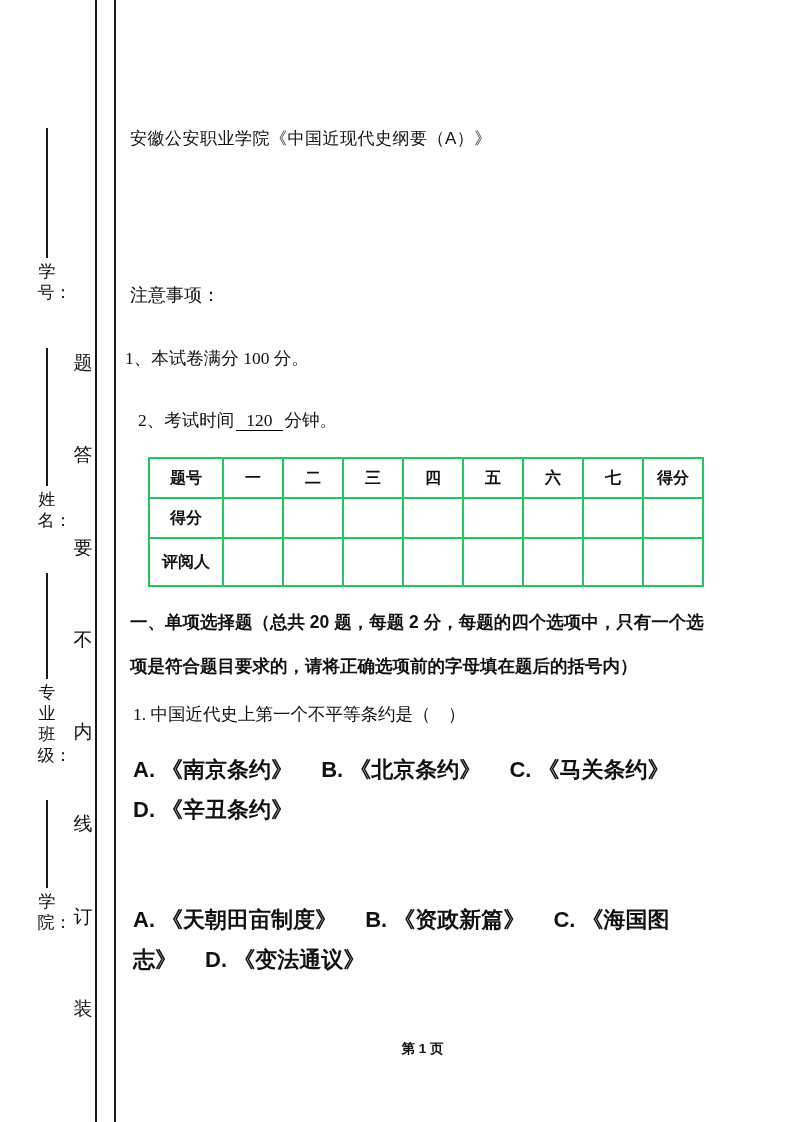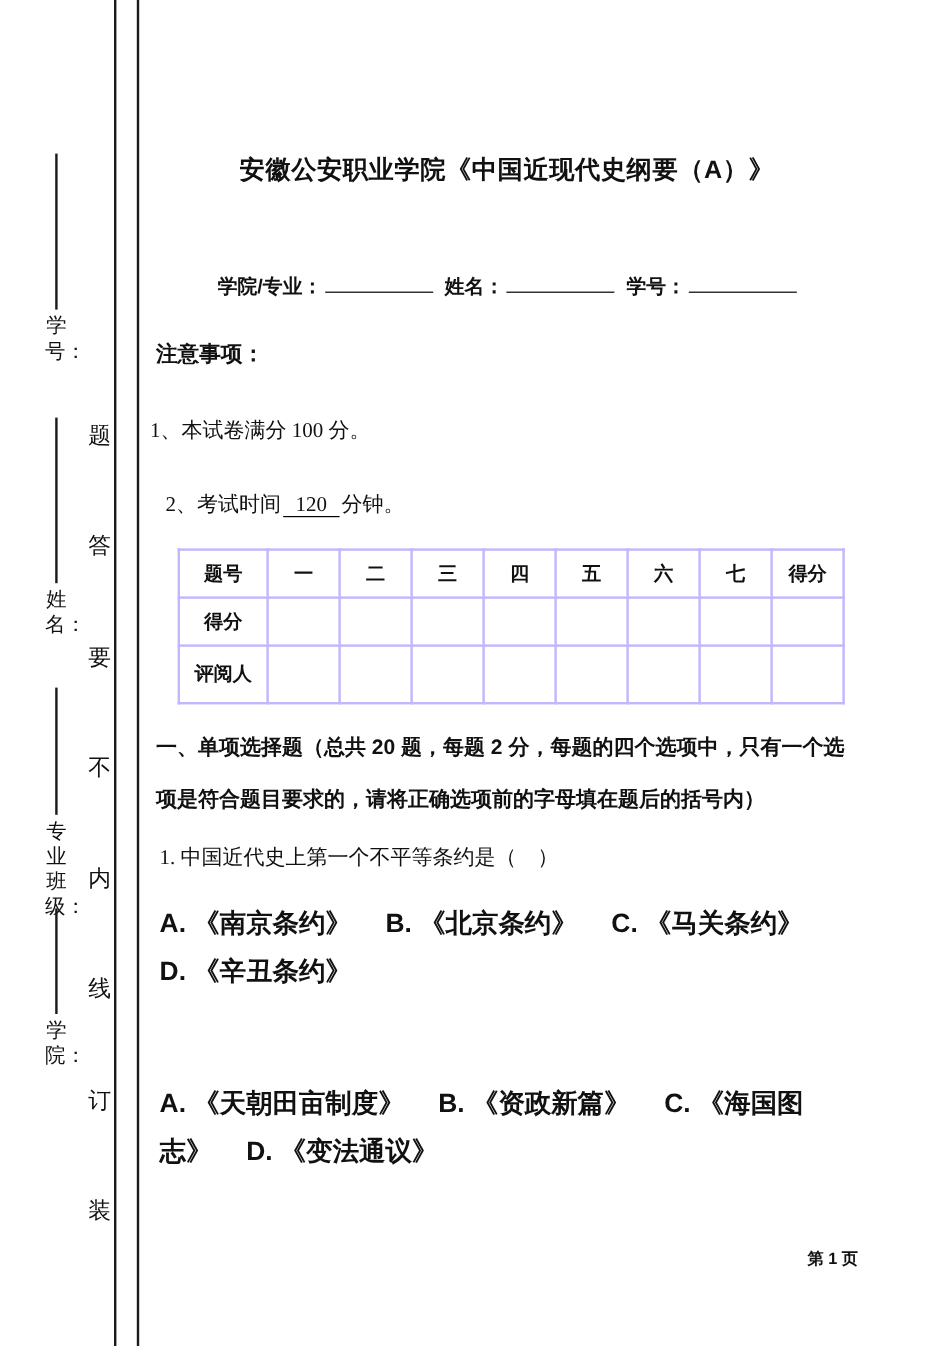--- a/index.html
+++ b/index.html
@@ -10,39 +10,39 @@
   .vrule{position:absolute;top:0;height:1122px;width:1.5px;background:#1a1a1a;}
   .vrule-inner{left:95px;}
   .vrule-outer{left:114px;}
   .vfield{position:absolute;left:36px;width:22px;display:flex;flex-direction:column;align-items:center;}
   .vfill{flex:1;width:1.3px;background:#1a1a1a;}
   .vtext{font-size:17px;width:19px;line-height:21px;text-align:center;word-break:break-all;margin-top:3px;}
   .sealchars{position:absolute;left:71px;top:350px;height:672px;width:24px;display:flex;flex-direction:column;justify-content:space-between;align-items:center;font-size:19px;}
 
   
   .cblock{position:absolute;left:130px;width:585px;}
-  .title{font-family:"Liberation Sans",sans-serif;font-weight:bold;font-size:21px;text-align:center;letter-spacing:.5px;}
+  .title{font-family:"Liberation Sans",sans-serif;font-weight:normal;font-size:17px;letter-spacing:.5px;}
   .formline{text-align:center;font-family:"Liberation Sans",sans-serif;font-weight:bold;font-size:16.5px;white-space:nowrap;}
   .blank{display:inline-block;width:90px;height:15px;border-bottom:1.6px solid #000;margin:0 10px 0 2px;}
   .blank:last-child{margin-right:0;}
   .notice{font-size:18px;}
   .nitem{font-size:17.5px;}
   .u{border-bottom:1.6px solid #000;padding:0 10px;margin:0 2px;}
 
   table.score{border-collapse:collapse;position:absolute;left:148px;top:457px;font-family:"Liberation Sans",sans-serif;}
-  table.score td{border:2px solid #c4b5fd;text-align:center;vertical-align:middle;font-weight:bold;font-size:16px;width:58px;padding:0;background:#fff;}
+  table.score td{border:2px solid #22c55e;text-align:center;vertical-align:middle;font-weight:bold;font-size:16px;width:58px;padding:0;background:#fff;}
   table.score td:first-child{width:72px;}
   table.score tr:nth-child(1) td{height:38px;}
   table.score tr:nth-child(2) td{height:38px;}
   table.score tr:nth-child(3) td{height:46px;}
 
   .secheading{font-family:"Liberation Sans",sans-serif;font-weight:bold;font-size:17.5px;line-height:44px;width:578px;}
   .qtext{font-size:17.5px;}
   .qopts{font-family:"Liberation Sans",sans-serif;font-weight:bold;font-size:22px;width:562px;line-height:40px;}
-  .footer{text-align:right;font-weight:bold;font-size:13.5px;font-family:"Liberation Sans",sans-serif;}
+  .footer{text-align:center;font-weight:bold;font-size:13.5px;font-family:"Liberation Sans",sans-serif;}
 </style>
 </head>
 <body>
 
 <div class="page">
 
   <div class="vrule vrule-inner"></div>
   <div class="vrule vrule-outer"></div>
 
   <div class="vfield" style="top:128px;height:175px;">
@@ -50,43 +50,40 @@
     <span class="vtext">学号：</span>
   </div>
   <div class="vfield" style="top:348px;height:183px;">
     <span class="vfill"></span>
     <span class="vtext">姓名：</span>
   </div>
   <div class="vfield" style="top:573px;height:193px;">
     <span class="vfill"></span>
     <span class="vtext">专业班级：</span>
   </div>
-  <div class="vfield" style="top:757px;height:133px;">
+  <div class="vfield" style="top:800px;height:133px;">
     <span class="vfill"></span>
     <span class="vtext">学院：</span>
   </div>
 
   <div class="sealchars">
     <span>题</span>
     <span>答</span>
     <span>要</span>
     <span>不</span>
     <span>内</span>
     <span>线</span>
     <span>订</span>
     <span>装</span>
   </div>
 
   <div class="cblock title" style="top:127px;">安徽公安职业学院《中国近现代史纲要（A）》</div>
 
-  <div class="cblock formline" style="top:228px;">
-    <span>学院/专业：</span><span class="blank"></span><span>姓名：</span><span class="blank"></span><span>学号：</span><span class="blank"></span>
-  </div>
 
-  <div class="cblock notice" style="top:283px;font-weight:bold;">注意事项：</div>
+  <div class="cblock notice" style="top:283px;">注意事项：</div>
   <div class="cblock nitem" style="top:346px;left:125px;">1、本试卷满分 100 分。</div>
   <div class="cblock nitem" style="top:408px;left:138px;">
     <span>2、考试时间</span><span class="u">120</span><span>分钟。</span>
   </div>
 
   <table class="score">
     <tbody>
         <tr>
       <td>题号</td>
       <td>一</td>

